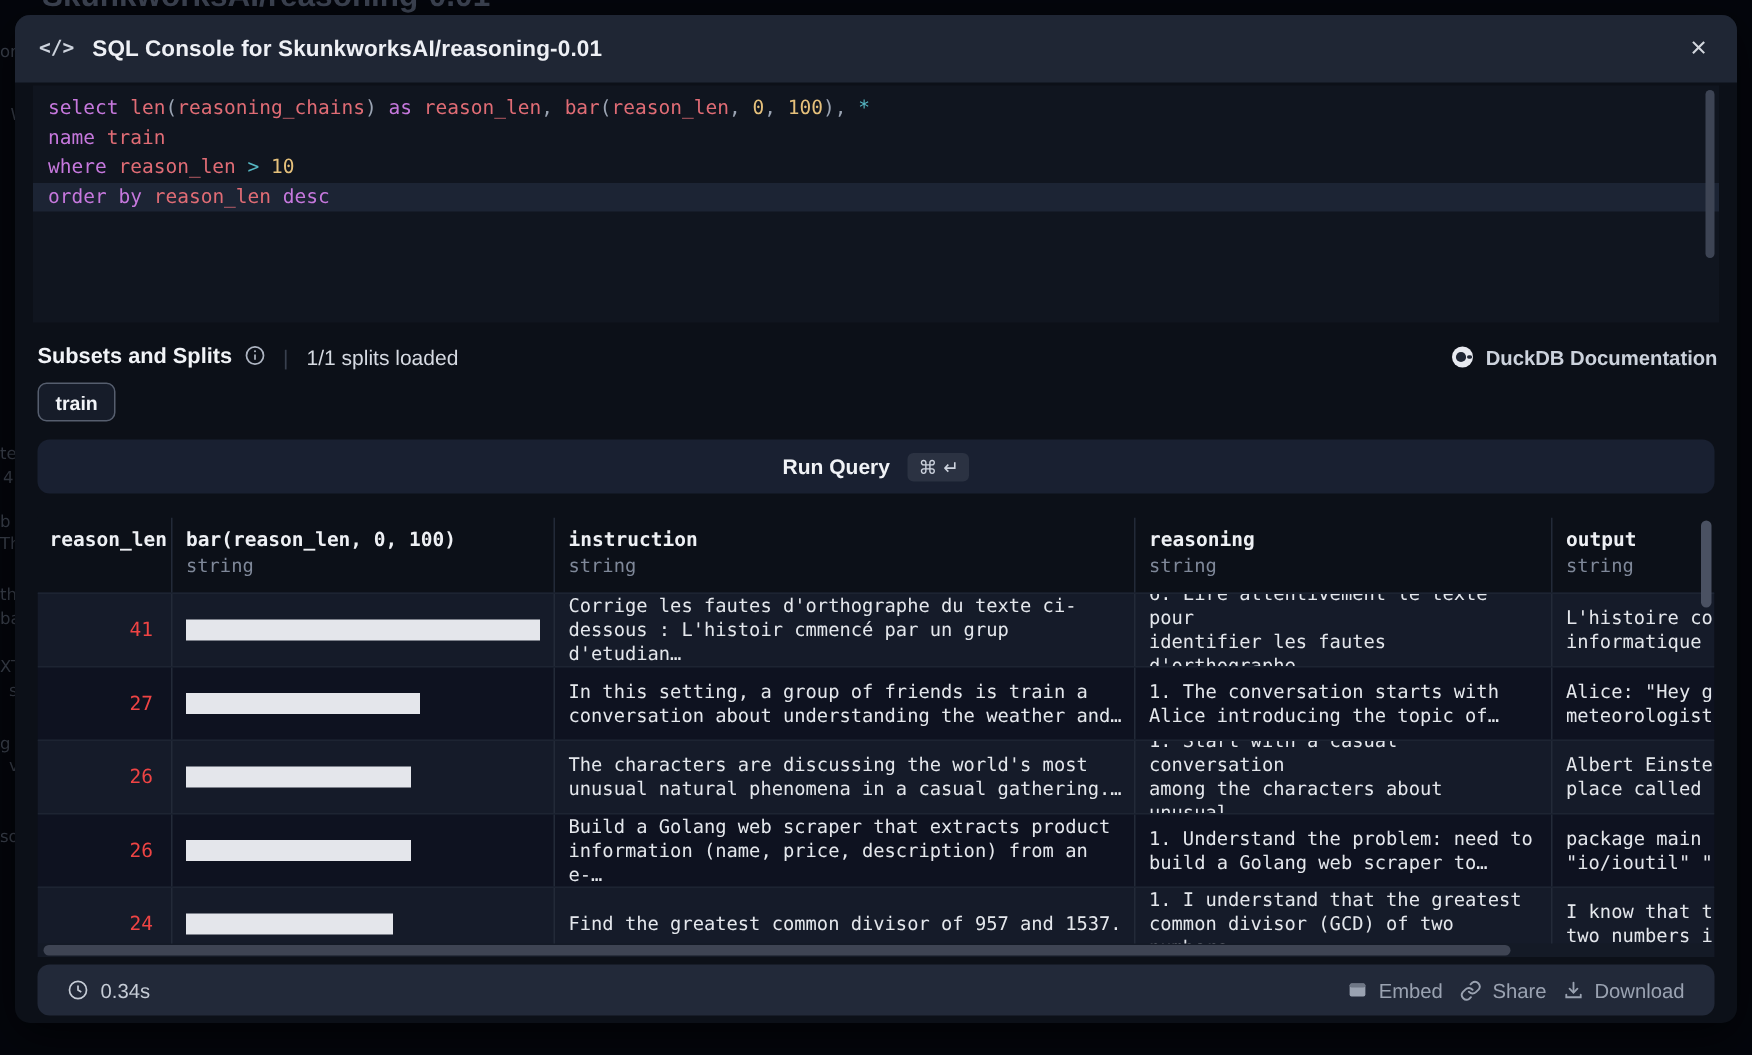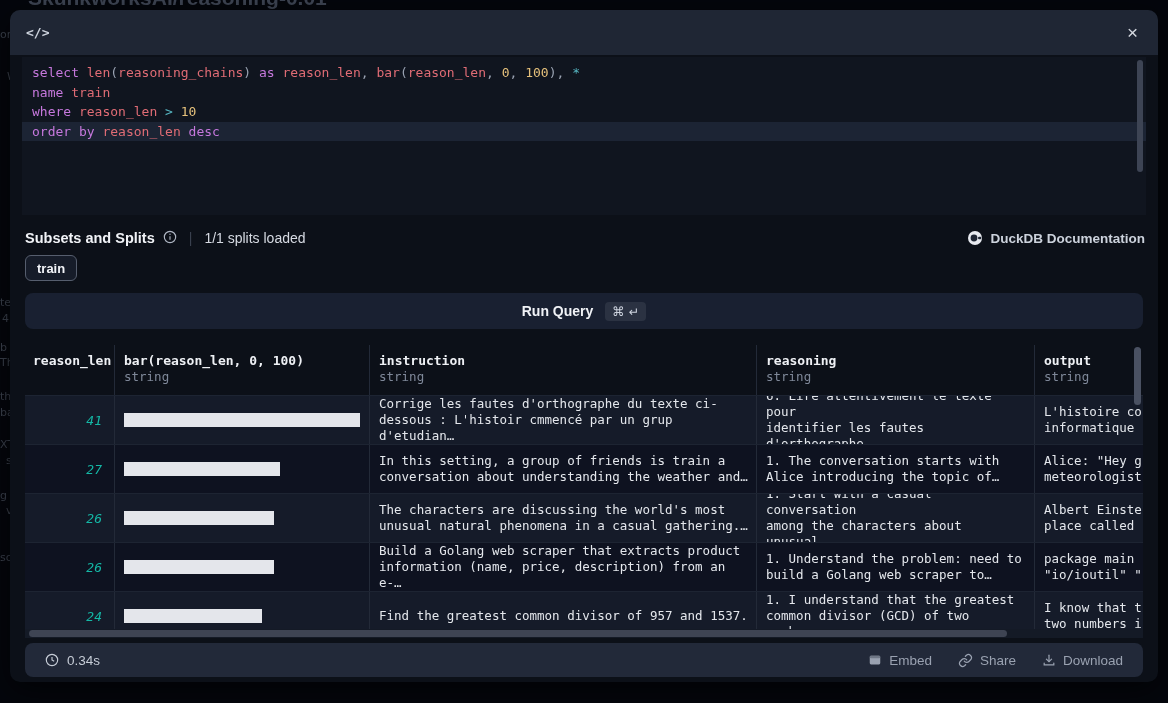--- a/index.html
+++ b/index.html
@@ -47,33 +47,33 @@
   .t-head{display:flex;height:50px;background:#0c1018;}
   .t-row{display:flex;height:48px;border-top:1px solid #1d2432;}
   .t-row.odd{background:#151b29;} .t-row.even{background:#0e1220;}
   .cell{box-sizing:border-box;border-right:1px solid #232a38;overflow:hidden;flex:none;}
   .cell.last{border-right:none;}
   .c0{width:90px;} .c1{width:255px;} .c2{width:387px;} .c3{width:278px;} .c4{width:130px;}
   .h-name{font-size:13px;font-weight:700;color:#eef0f4;padding:8px 0 0 9px;white-space:nowrap;}
   .c0 .h-name{padding-left:8px;}
   .h-type{font-size:12.5px;color:#7f8899;padding:1px 0 0 9px;}
   .c0 .h-type{padding-left:8px;margin-top:32px;}
-  .num-cell{display:flex;align-items:center;justify-content:flex-end;padding-right:12px;font-size:13px;color:#14b8a6;font-style:italic;}
+  .num-cell{display:flex;align-items:center;justify-content:flex-end;padding-right:12px;font-size:13px;color:#ef4444;}
   .bar-cell{display:flex;align-items:center;padding-left:9px;}
   .bar{height:14px;background:var(--c-bar);}
   .txt-cell{display:flex;align-items:center;padding-left:9px;padding-right:6px;}
   .txt{white-space:pre-line;font-size:12.5px;line-height:16px;color:#e4e7ec;}
   .t-vscroll{position:absolute;right:2px;top:2px;width:7px;height:58px;background:#4a5162;border-radius:4px;}
   .t-hscroll{position:absolute;left:0;bottom:0;width:100%;height:9px;background:#141a26;}
   .t-hthumb{position:absolute;left:4px;top:1px;width:978px;height:7px;background:#3e4453;border-radius:4px;}
   
   .footer{position:absolute;left:15px;top:633px;width:1118px;height:34px;background:#222939;border-radius:8px;
           display:flex;align-items:center;padding:14px 20px;box-sizing:border-box;}
   .f-time{display:flex;align-items:center;gap:8px;font-size:13.5px;color:#c6ccd6;}
-  .f-actions{margin-left:auto;display:flex;align-items:center;gap:26px;}
+  .f-actions{margin-left:auto;display:flex;align-items:center;gap:11px;}
   .f-act{display:flex;align-items:center;gap:7px;font-size:13.5px;color:#9aa2b1;cursor:pointer;}
   .f-act svg, .f-time svg, .docs-link svg{display:block;}
 </style>
 </head>
 <body>
 
 <div class="stage" style="--c-kw: #c678dd; --c-id: #e06c75; --c-nu: #e5c07b; --c-op: #56b6c2; --c-pu: #9aa3b2; --c-bar: #e4e6eb;">
 
   <div class="bg-title-clip">
     <div class="bg-title">SkunkworksAI/reasoning-0.01</div>
@@ -91,20 +91,21 @@
       <div class="bg-frag" style="left: 6px; top: 454px;">s</div>
       <div class="bg-frag" style="left: 0px; top: 489px;">g</div>
       <div class="bg-frag" style="left: 6px; top: 504px;">v</div>
       <div class="bg-frag" style="left: 0px; top: 551px;">so</div>
     </div>
 
   <div class="modal">
 
     <div class="m-header">
       <span class="code-ico">&lt;/&gt;</span>
+      <span class="m-title">SQL Console for SkunkworksAI/reasoning-0.01</span>
       <span class="m-close">×</span>
     </div>
 
     <div class="editor">
       <div class="code-lines" id="code-lines">
           <div class="code-line"><span class="tok-kw">select</span><span class="tok-pl"> </span><span class="tok-id">len</span><span class="tok-pu">(</span><span class="tok-id">reasoning_chains</span><span class="tok-pu">)</span><span class="tok-pl"> </span><span class="tok-kw">as</span><span class="tok-pl"> </span><span class="tok-id">reason_len</span><span class="tok-pu">,</span><span class="tok-pl"> </span><span class="tok-id">bar</span><span class="tok-pu">(</span><span class="tok-id">reason_len</span><span class="tok-pu">,</span><span class="tok-pl"> </span><span class="tok-nu">0</span><span class="tok-pu">,</span><span class="tok-pl"> </span><span class="tok-nu">100</span><span class="tok-pu">),</span><span class="tok-pl"> </span><span class="tok-op">*</span></div>
           <div class="code-line"><span class="tok-kw">name</span><span class="tok-pl"> </span><span class="tok-id">train</span></div>
           <div class="code-line"><span class="tok-kw">where</span><span class="tok-pl"> </span><span class="tok-id">reason_len</span><span class="tok-pl"> </span><span class="tok-op">&gt;</span><span class="tok-pl"> </span><span class="tok-nu">10</span></div>
           <div class="code-line active"><span class="tok-kw">order</span><span class="tok-pl"> </span><span class="tok-kw">by</span><span class="tok-pl"> </span><span class="tok-id">reason_len</span><span class="tok-pl"> </span><span class="tok-kw">desc</span></div>
         </div>

